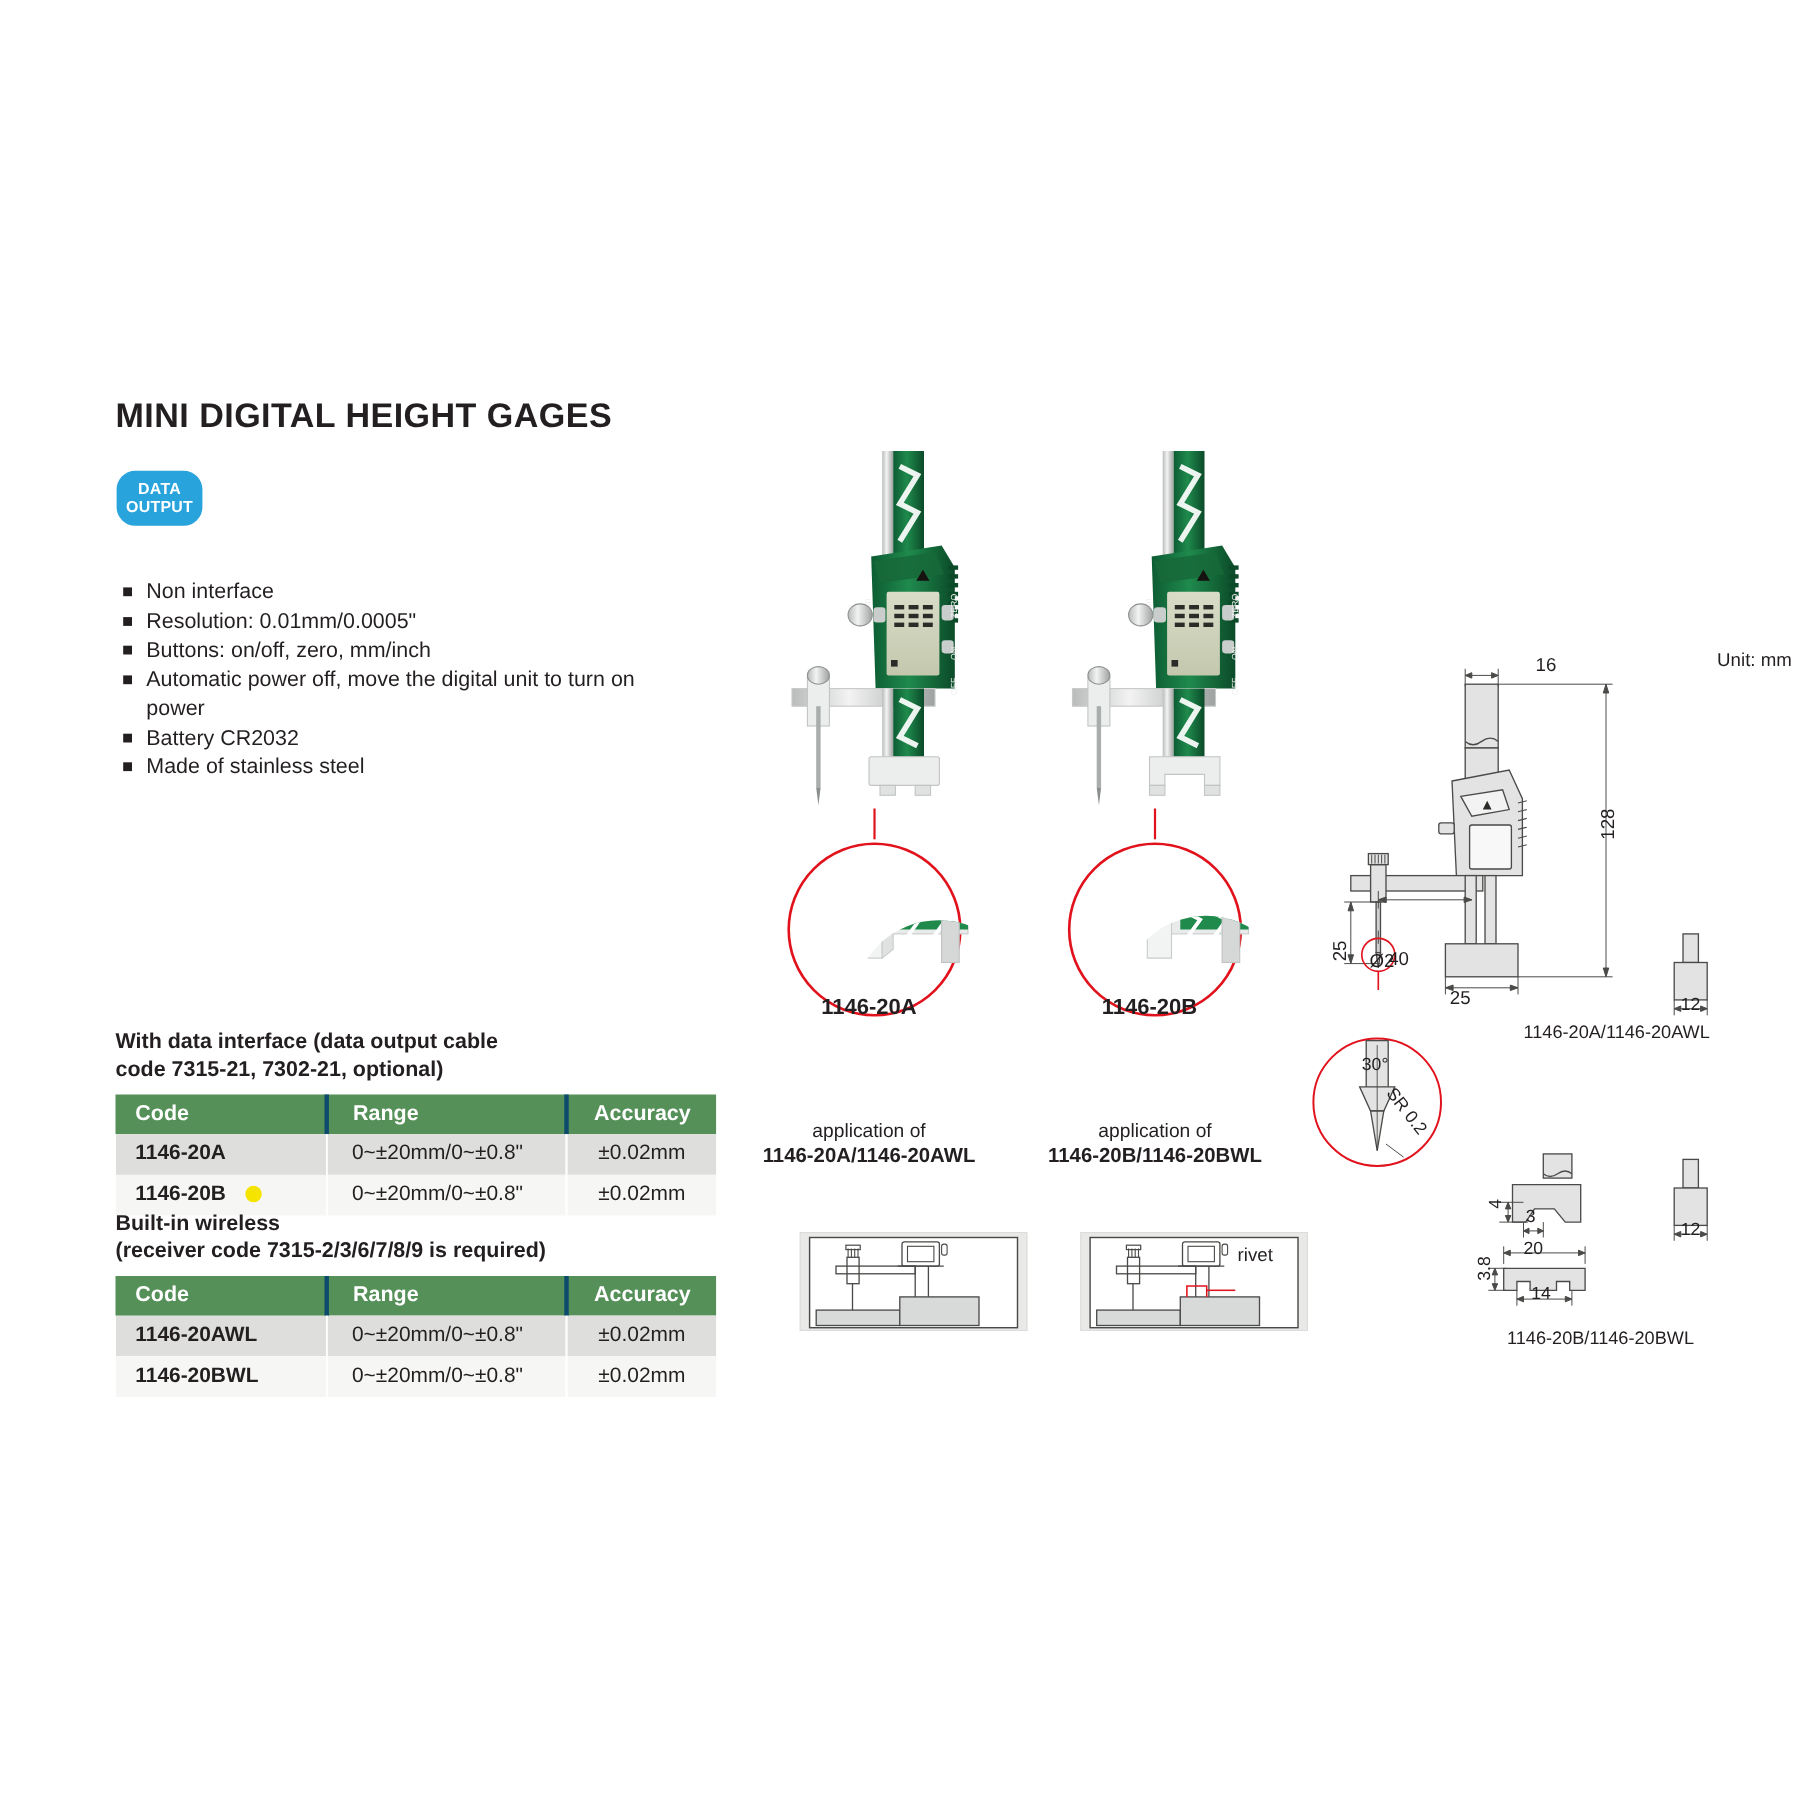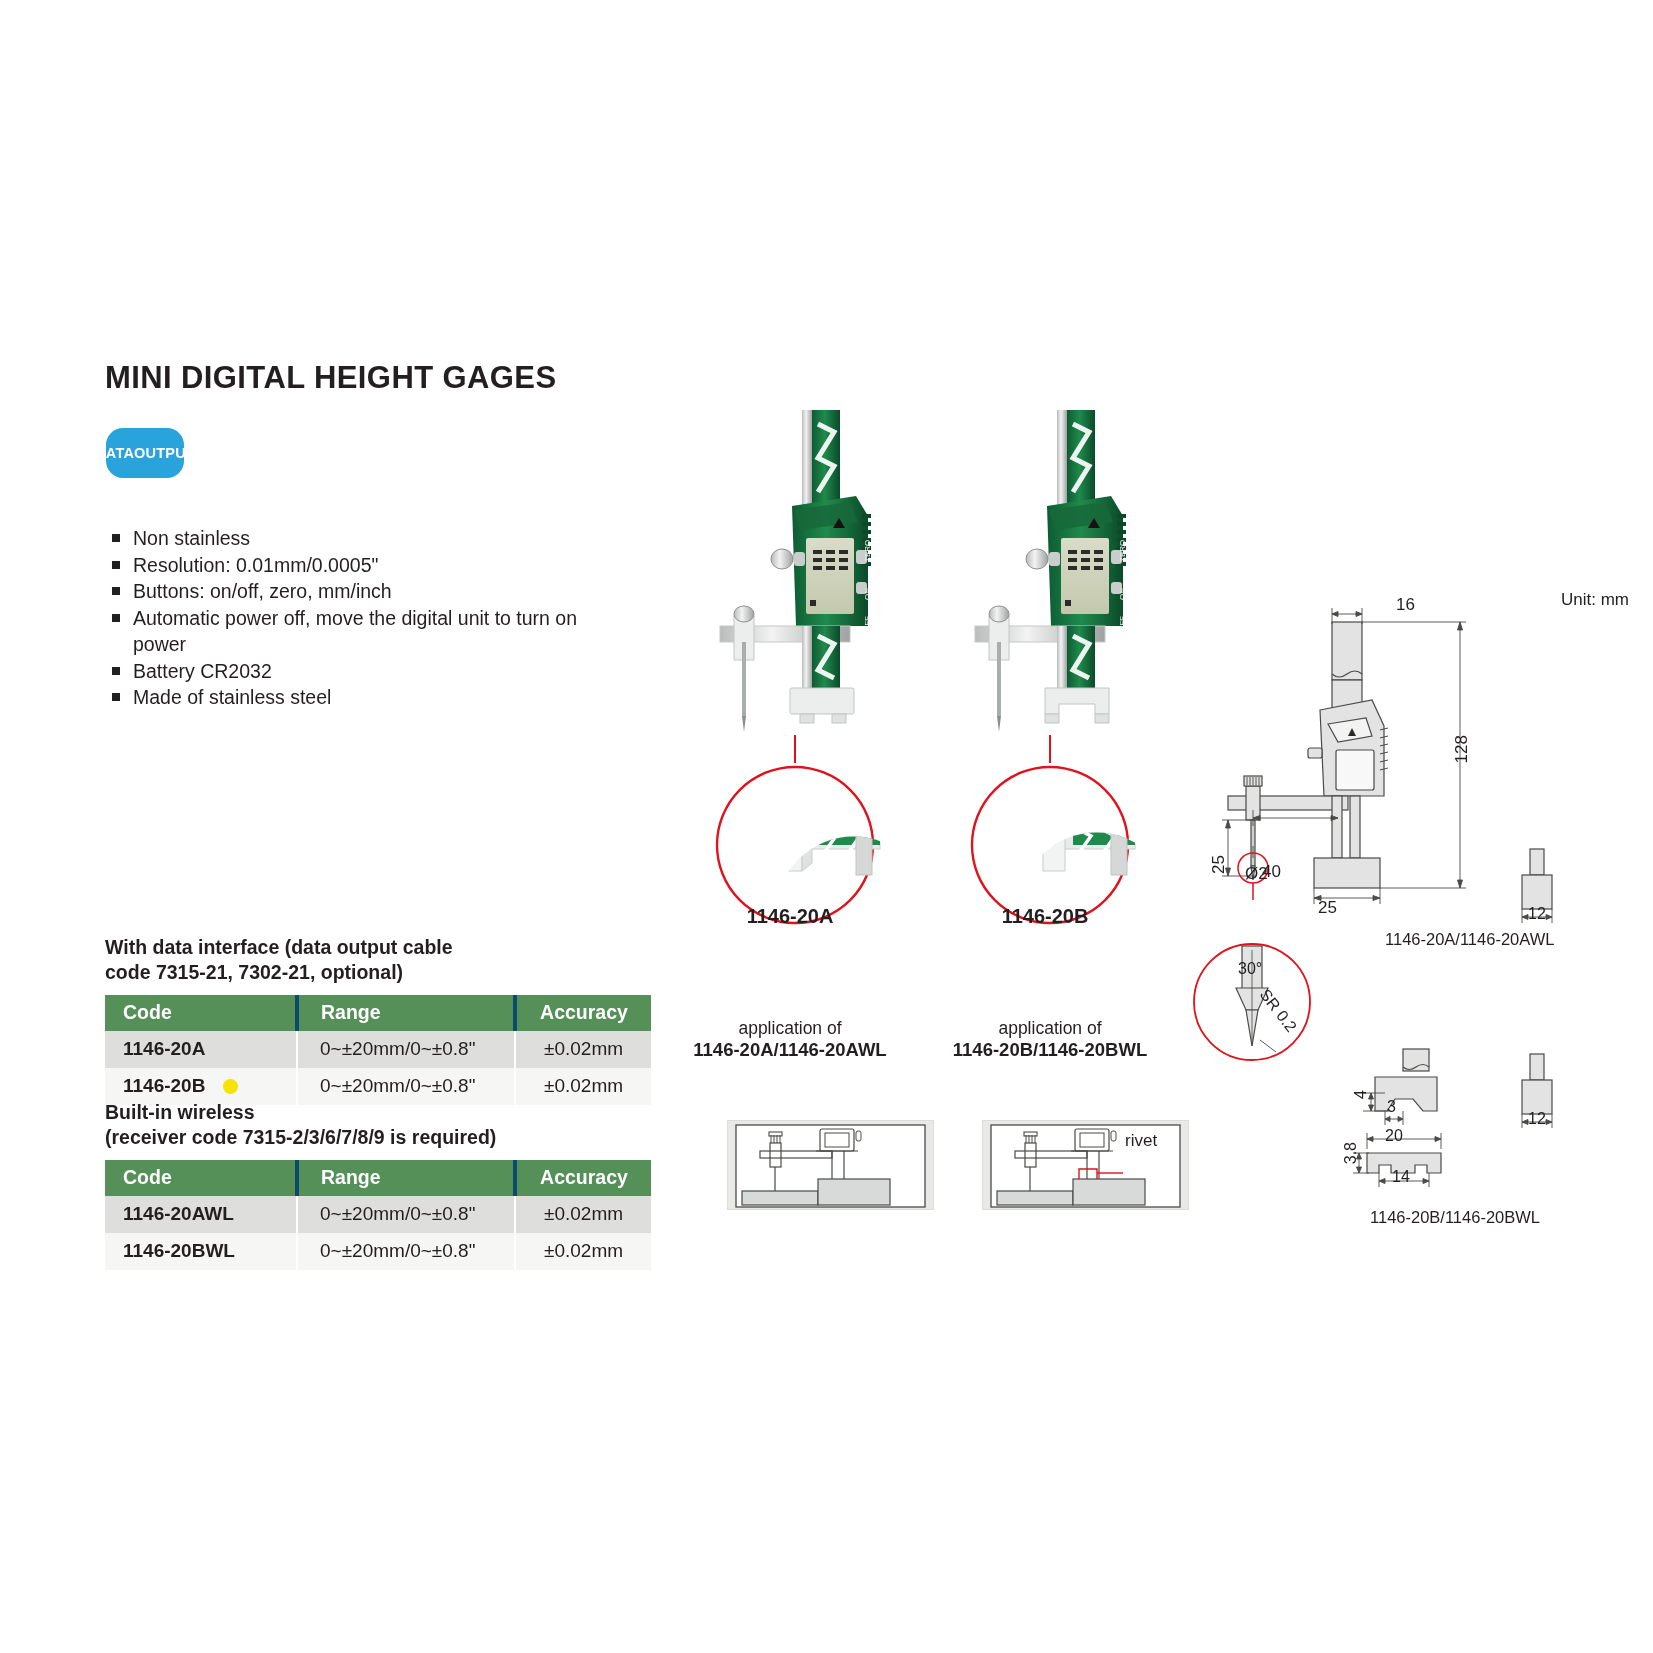--- a/index.html
+++ b/index.html
@@ -13,21 +13,21 @@
   
   .title{
     position:absolute;left:105px;top:360px;
     font-size:31px;font-weight:bold;letter-spacing:.4px;
     color:#231f20;
   }
   .badge{
     position:absolute;left:106px;top:428px;
     width:78px;height:50px;border-radius:17px;background:#29a3dc;
     color:#fff;font-size:14.5px;font-weight:bold;line-height:16px;
-    display:flex;flex-direction:row;align-items:center;justify-content:center;
+    display:flex;flex-direction:column;align-items:center;justify-content:center;
     letter-spacing:.2px;
   }
 
   ul.features{
     position:absolute;left:108px;top:525px;width:470px;
     margin:0;padding:0;list-style:none;
     font-size:19.5px;line-height:26.5px;
   }
   ul.features li{position:relative;padding-left:25px;margin:0 0 0 0;}
   ul.features li:before{
@@ -92,21 +92,21 @@
 <div class="page">
 
   <div class="title">MINI DIGITAL HEIGHT GAGES</div>
 
   <div class="badge">
     <span>DATA</span>
     <span>OUTPUT</span>
   </div>
 
   <ul class="features">
-    <li><span>Non stainless</span></li>
+    <li><span>Non interface</span></li>
     <li><span>Resolution: 0.01mm/0.0005"</span></li>
     <li><span>Buttons: on/off, zero, mm/inch</span></li>
     <li><span>Automatic power off, move the digital unit to turn on power</span></li>
     <li><span>Battery CR2032</span></li>
     <li><span>Made of stainless steel</span></li>
   </ul>
 
   <div class="tbl-head" style="left:105px;top:935px;">
     <div>With data interface (data output cable</div>
     <div>code 7315-21, 7302-21, optional)</div>

